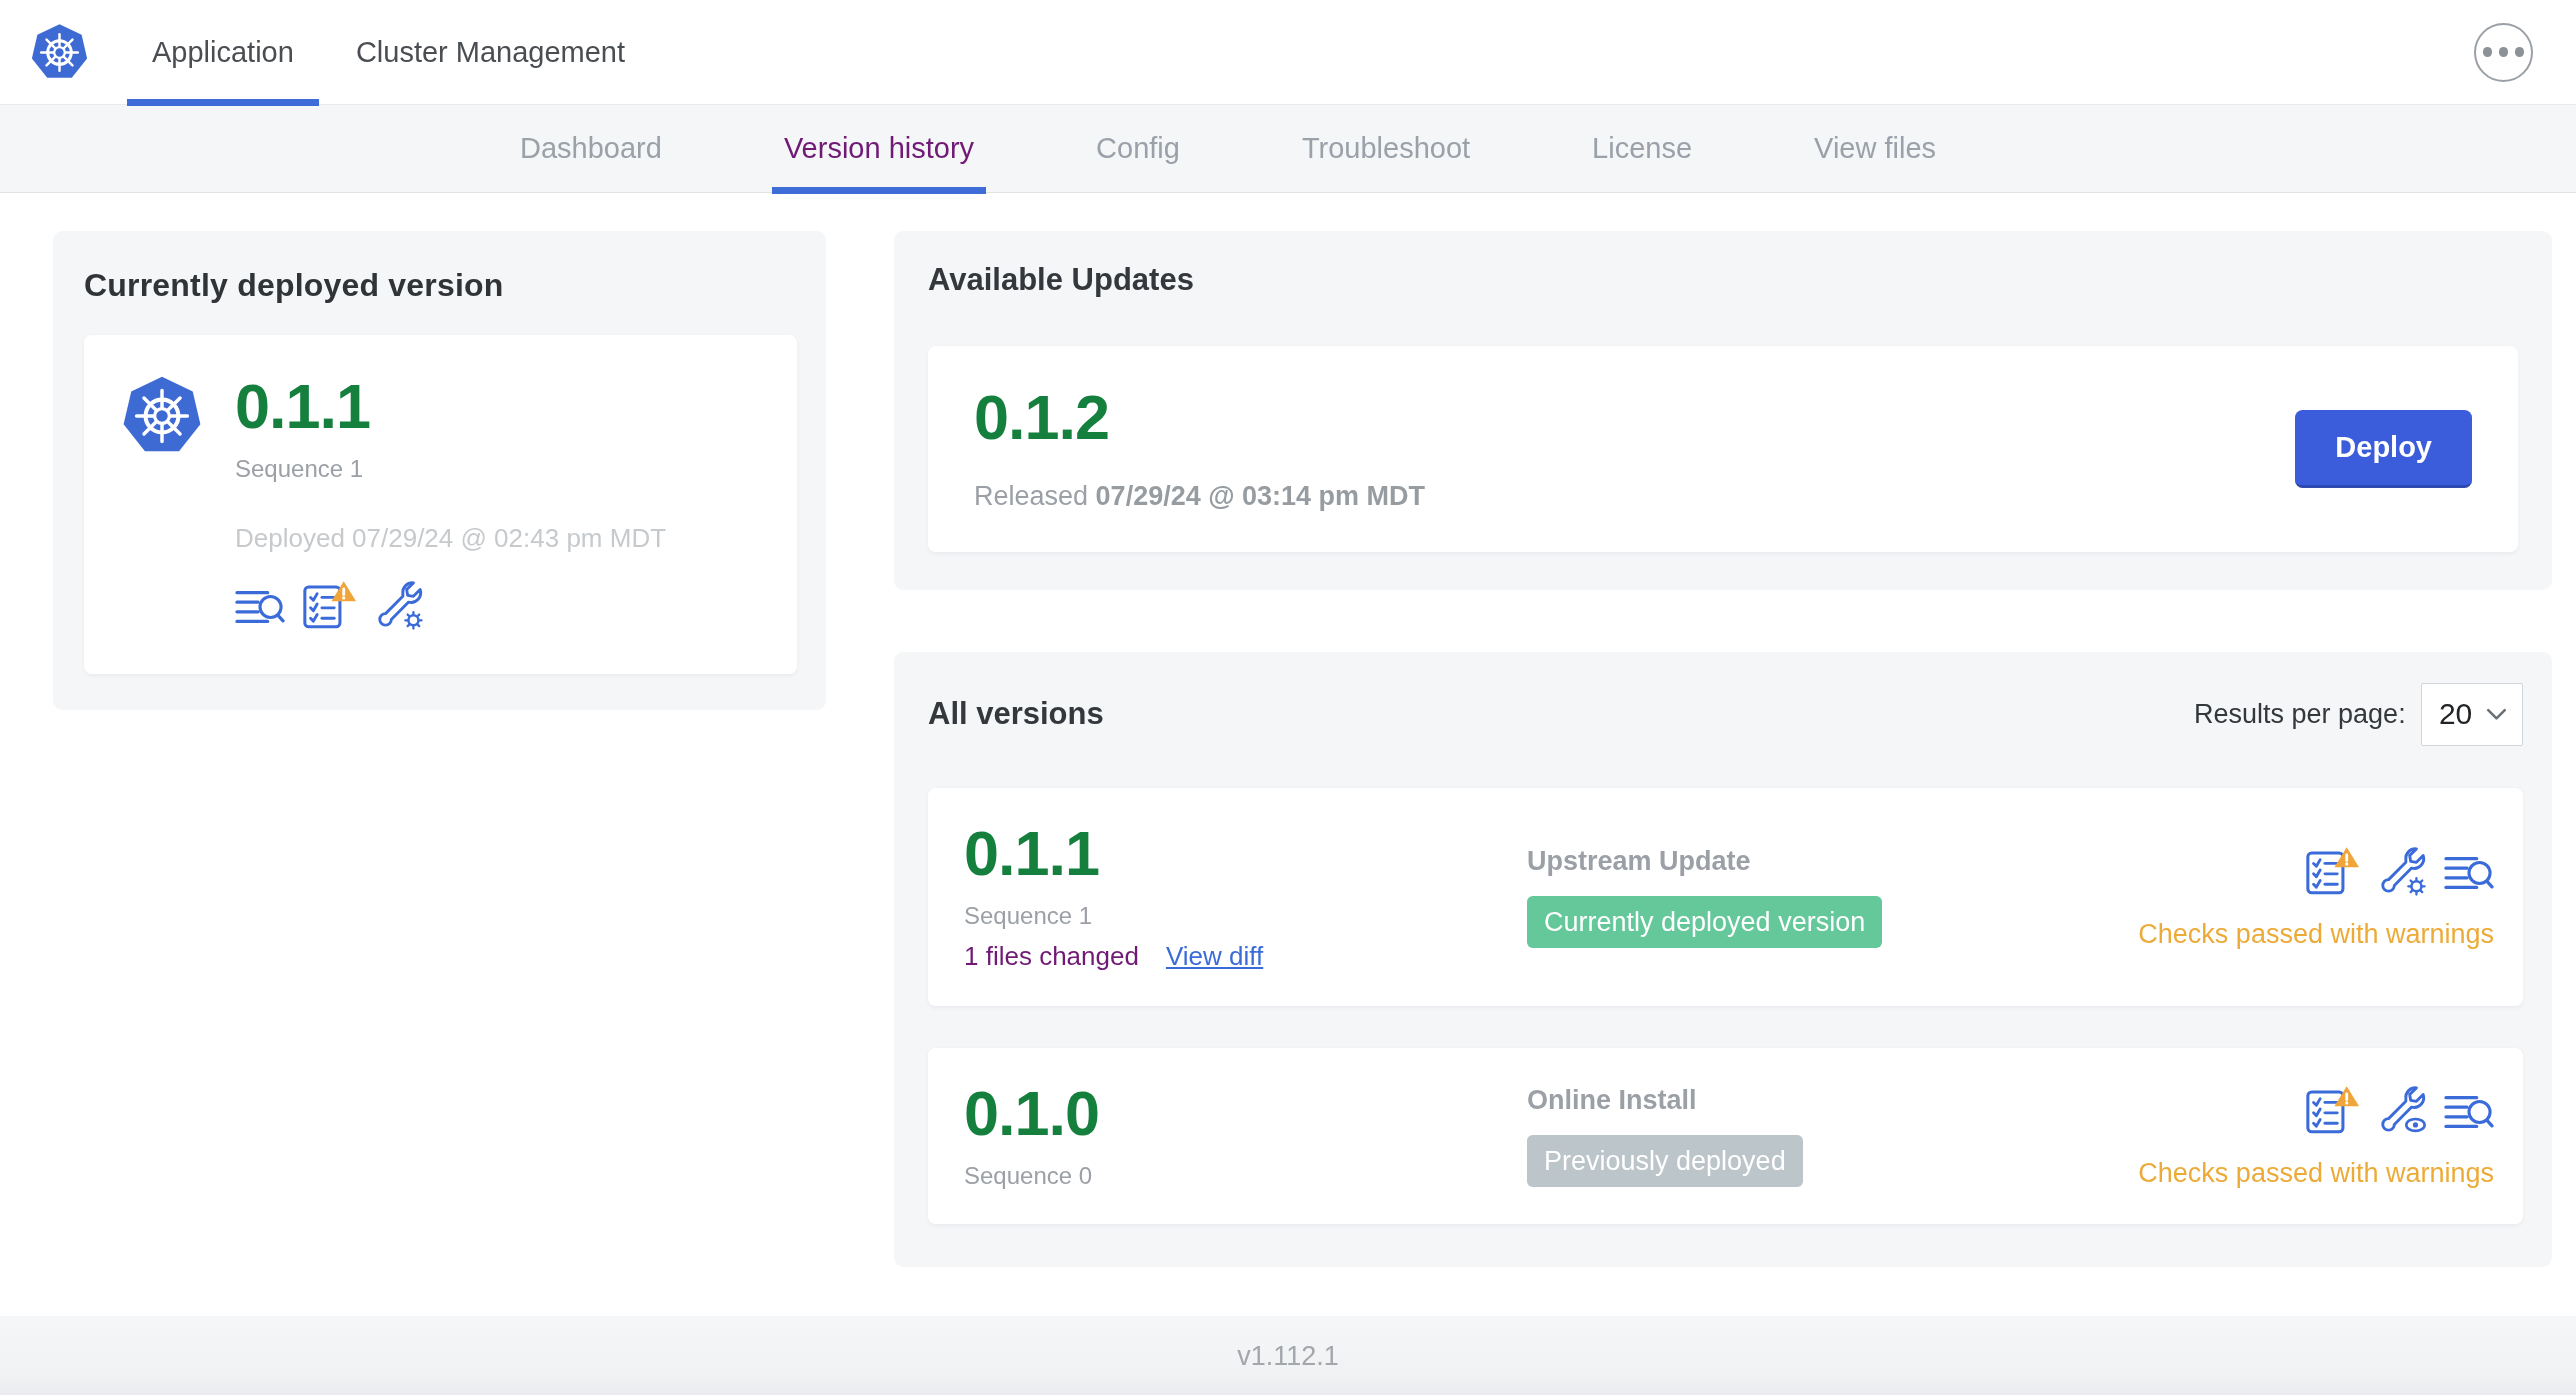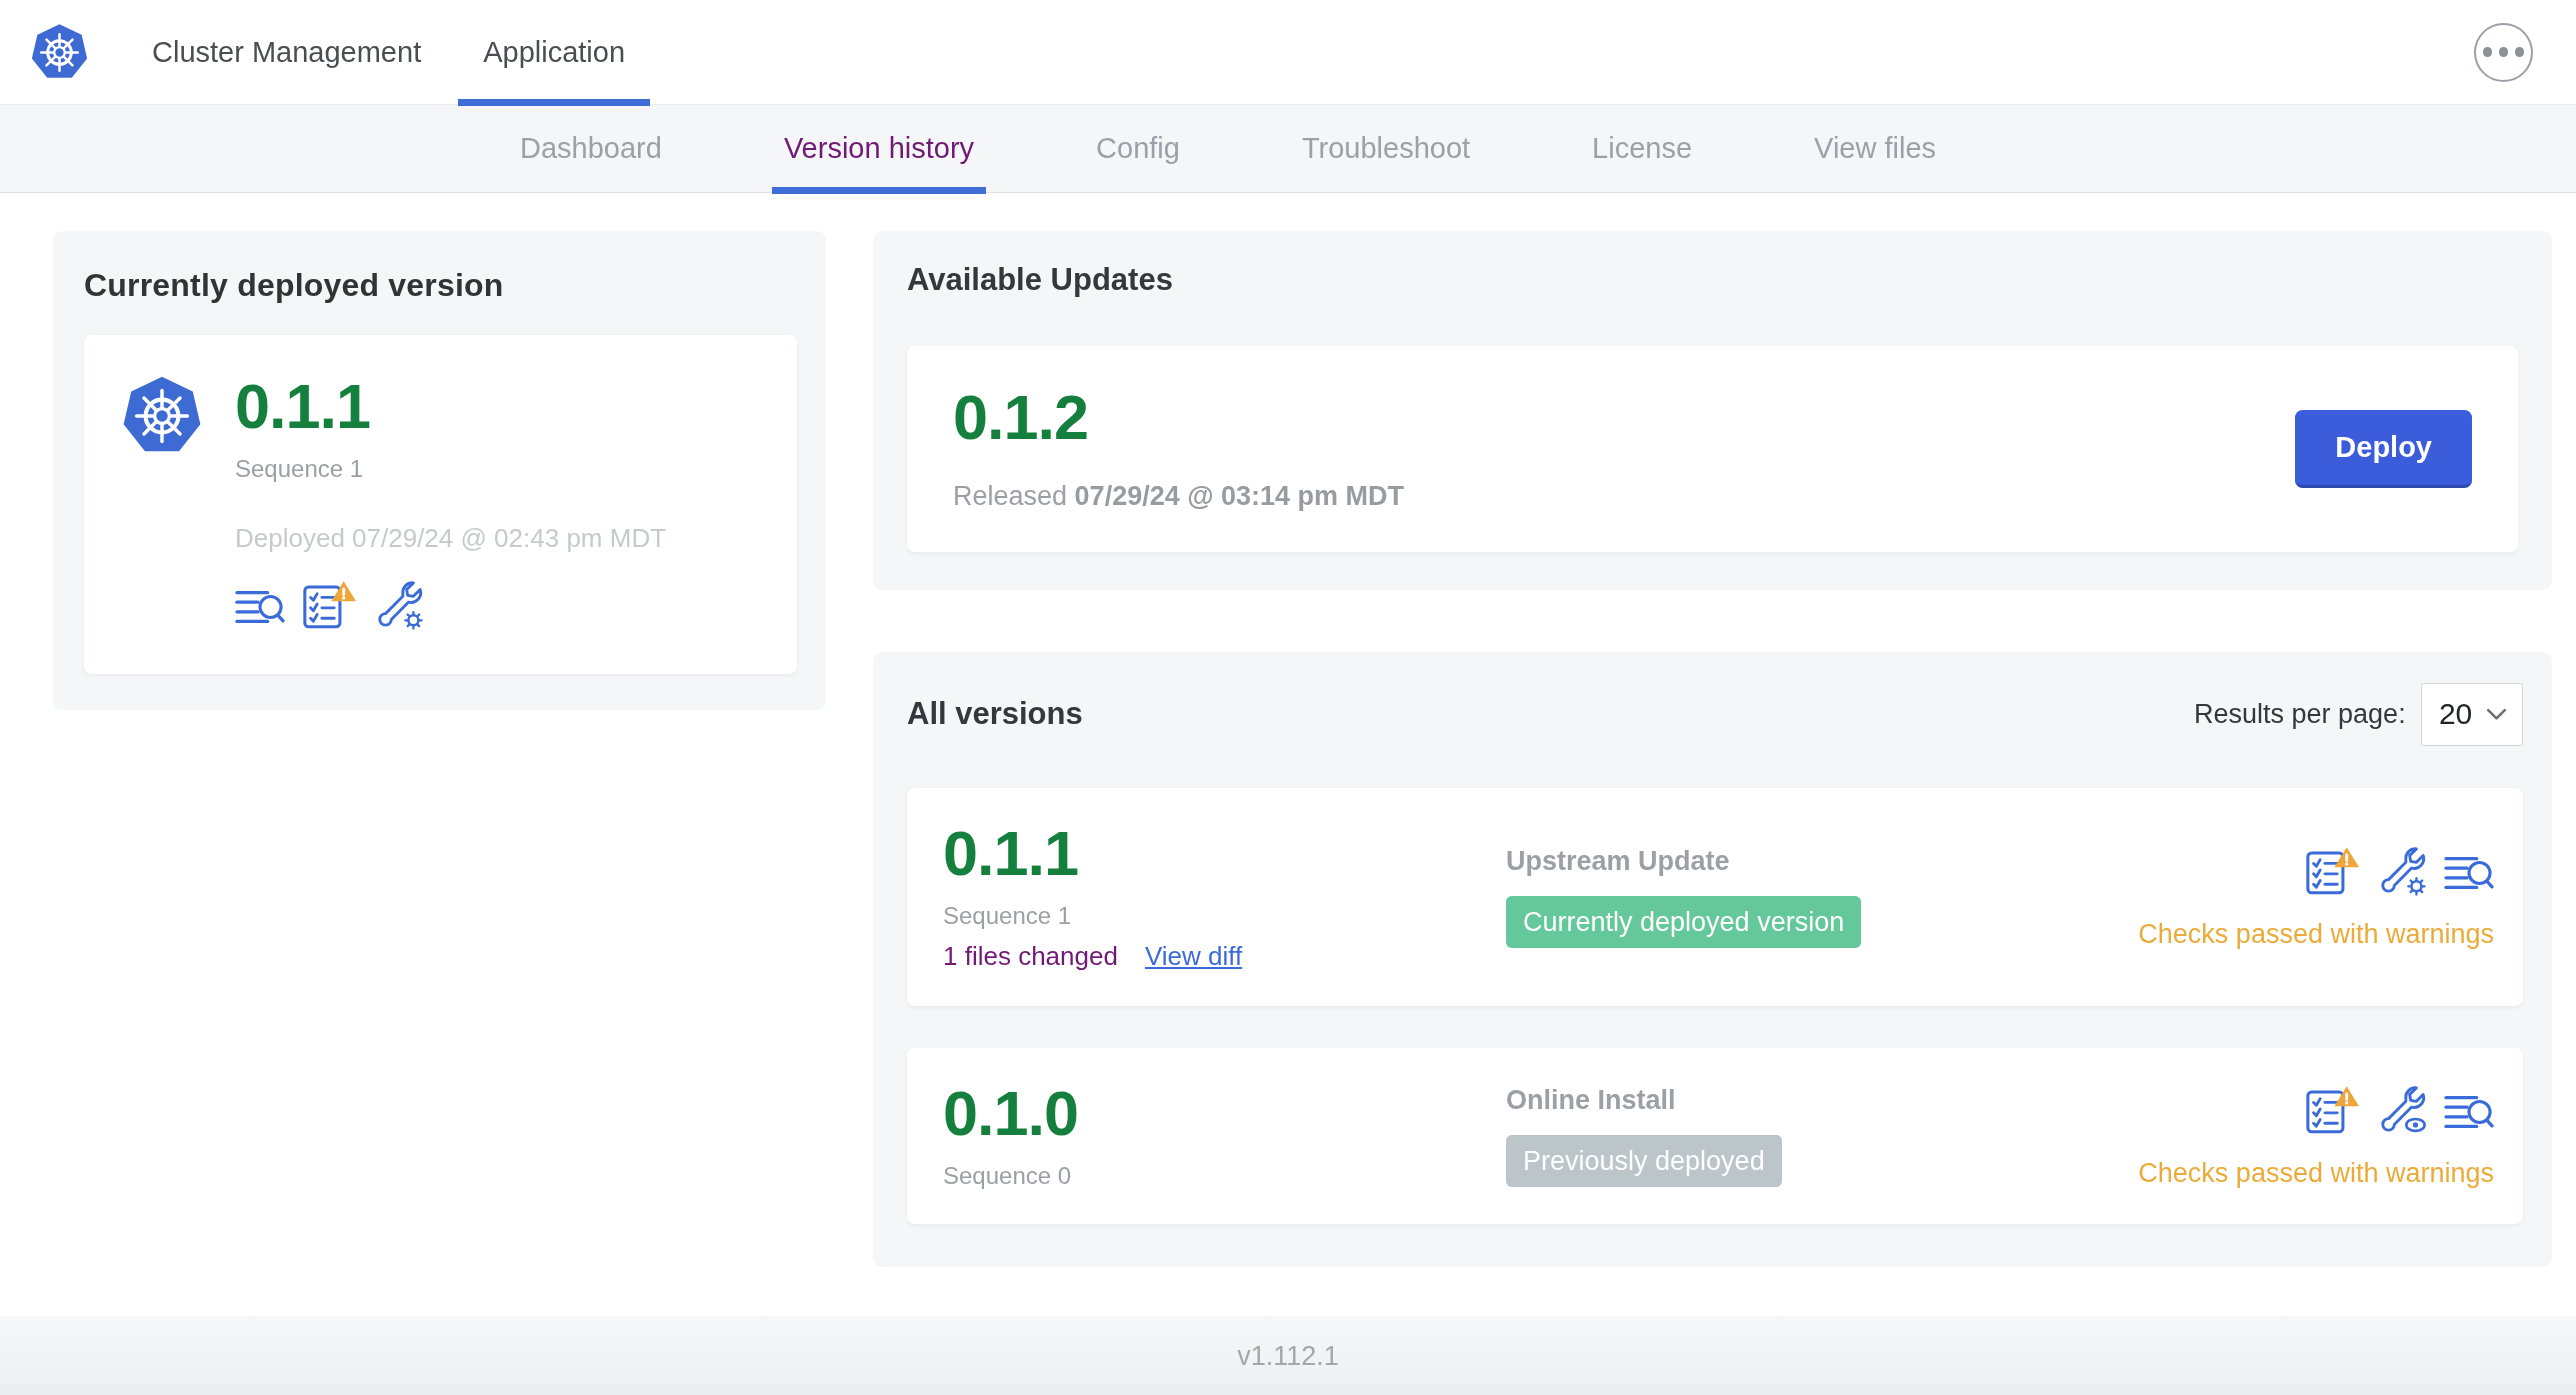--- a/index.html
+++ b/index.html
@@ -76,21 +76,21 @@
     position: absolute;
     left: -11.5px; right: -11.5px; bottom: -1.9px;
     height: 6.7px;
     background: #3f6dd8;
   }
 
   
   .content {
     display: flex;
     align-items: flex-start;
-    gap: 47px;
+    gap: 68px;
     padding: 38px 24px 0 53px;
   }
   .panel {
     background: #f4f6f8;
     border-radius: 9.5px;
   }
 
   
   .current-panel {
     width: 773px;
@@ -272,22 +272,22 @@
   </defs>
 </svg>
 
 <header class="top-header">
   <div class="logo-wrap">
     <svg width="61" height="59" viewBox="0 0 100 100">
         <use href="#k8s-logo"></use>
       </svg>
   </div>
   <nav class="header-tabs">
+    <div class="header-tab active">Application</div>
     <div class="header-tab">Cluster Management</div>
-    <div class="header-tab active">Application</div>
   </nav>
   <div class="header-right">
     <div class="ellipsis-btn">
       <i></i>
         <i></i>
         <i></i>
     </div>
   </div>
 </header>
 

